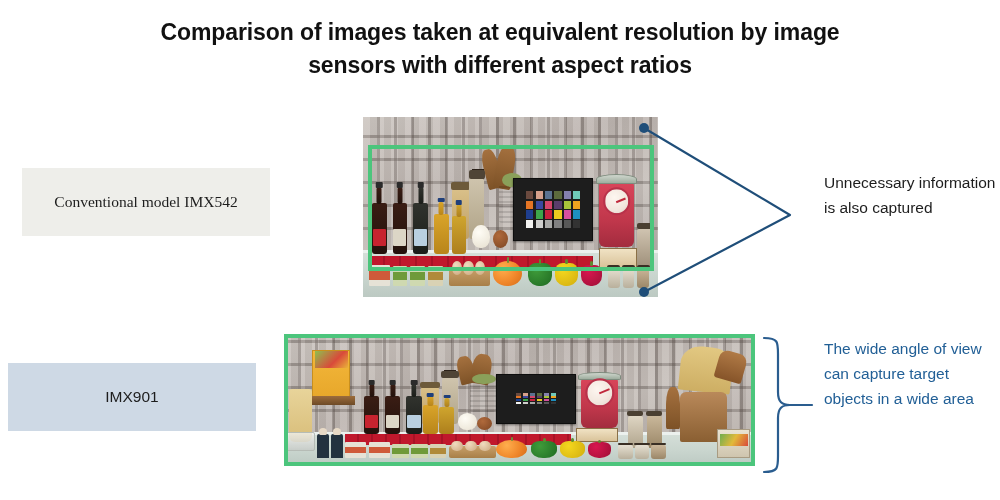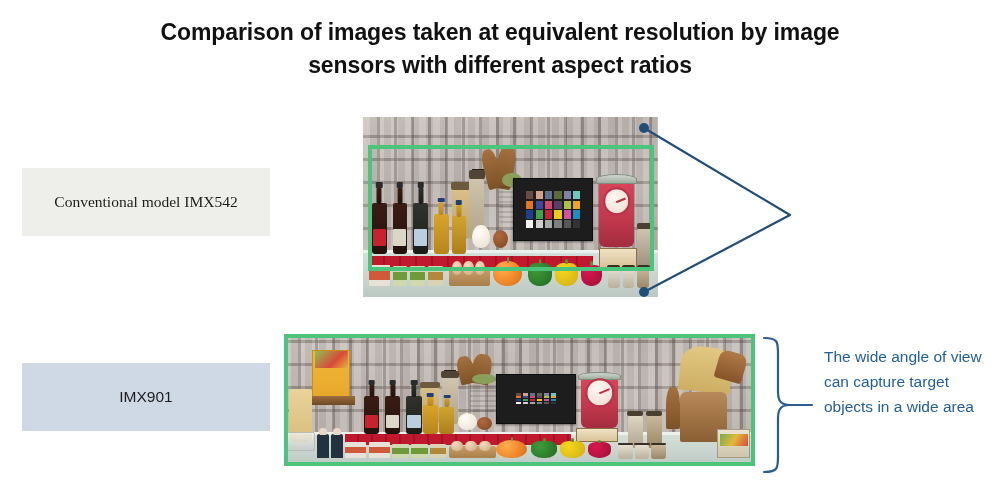--- a/index.html
+++ b/index.html
@@ -42,41 +42,41 @@
     line-height: 1.5;
     color: #1d1d1d;
   }
   #chip-conventional {
     left: 22px; top: 168px;
     width: 248px; height: 68px;
     background: #eeeeea;
     font-family: Liberation Serif, serif;
   }
   #chip-imx901 {
-    left: 22px; top: 363px;
+    left: 8px; top: 363px;
     width: 248px; height: 68px;
     background: #ced9e5;
   }
   .chip .l1 { display:block; }
   .chip .l2 { display:block; }
   .blue-word { color: #2a6aa8; }
 
   
   .annot {
     position: absolute;
     font-size: 15.5px;
     line-height: 1.62;
   }
   #annot-top {
     left: 824px; top: 170px;
     width: 172px;
     color: #1d1d1d;
   }
   #annot-bottom {
-    left: 824px; top: 344px;
+    left: 824px; top: 336px;
     width: 176px;
     color: #215f96;
   }
 
   
   .photo {
     position: absolute;
     overflow: hidden;
     background: #cfcfcf;
   }
@@ -239,20 +239,21 @@
   </div>
 
   <div class="chip" id="chip-conventional" style="background: rgb(238, 238, 234);">
     <span class="l1">Conventional model IMX542</span>
   </div>
 
   <div class="chip" id="chip-imx901" style="background: rgb(206, 217, 229);">
     <span class="l1">IMX901</span>
   </div>
 
+  <div class="annot" id="annot-top" style="color: rgb(29, 29, 29);">Unnecessary information is also captured</div>
 
   <div class="annot" id="annot-bottom" style="color: rgb(33, 95, 150);">The wide angle of view can capture target objects in a wide area</div>
 
   <div class="photo" id="photo-top">
     <div class="scene">
       <div class="wall" style="height:74%;"></div>
       <div class="table" style="height:26%;"></div>
 
       <div class="wood obj" style="left:41%; top:18%; width:5%;  height:22%; transform:rotate(-14deg);"></div>
       <div class="wood obj" style="left:45%; top:16%; width:6%;  height:24%; transform:rotate(10deg);"></div>

